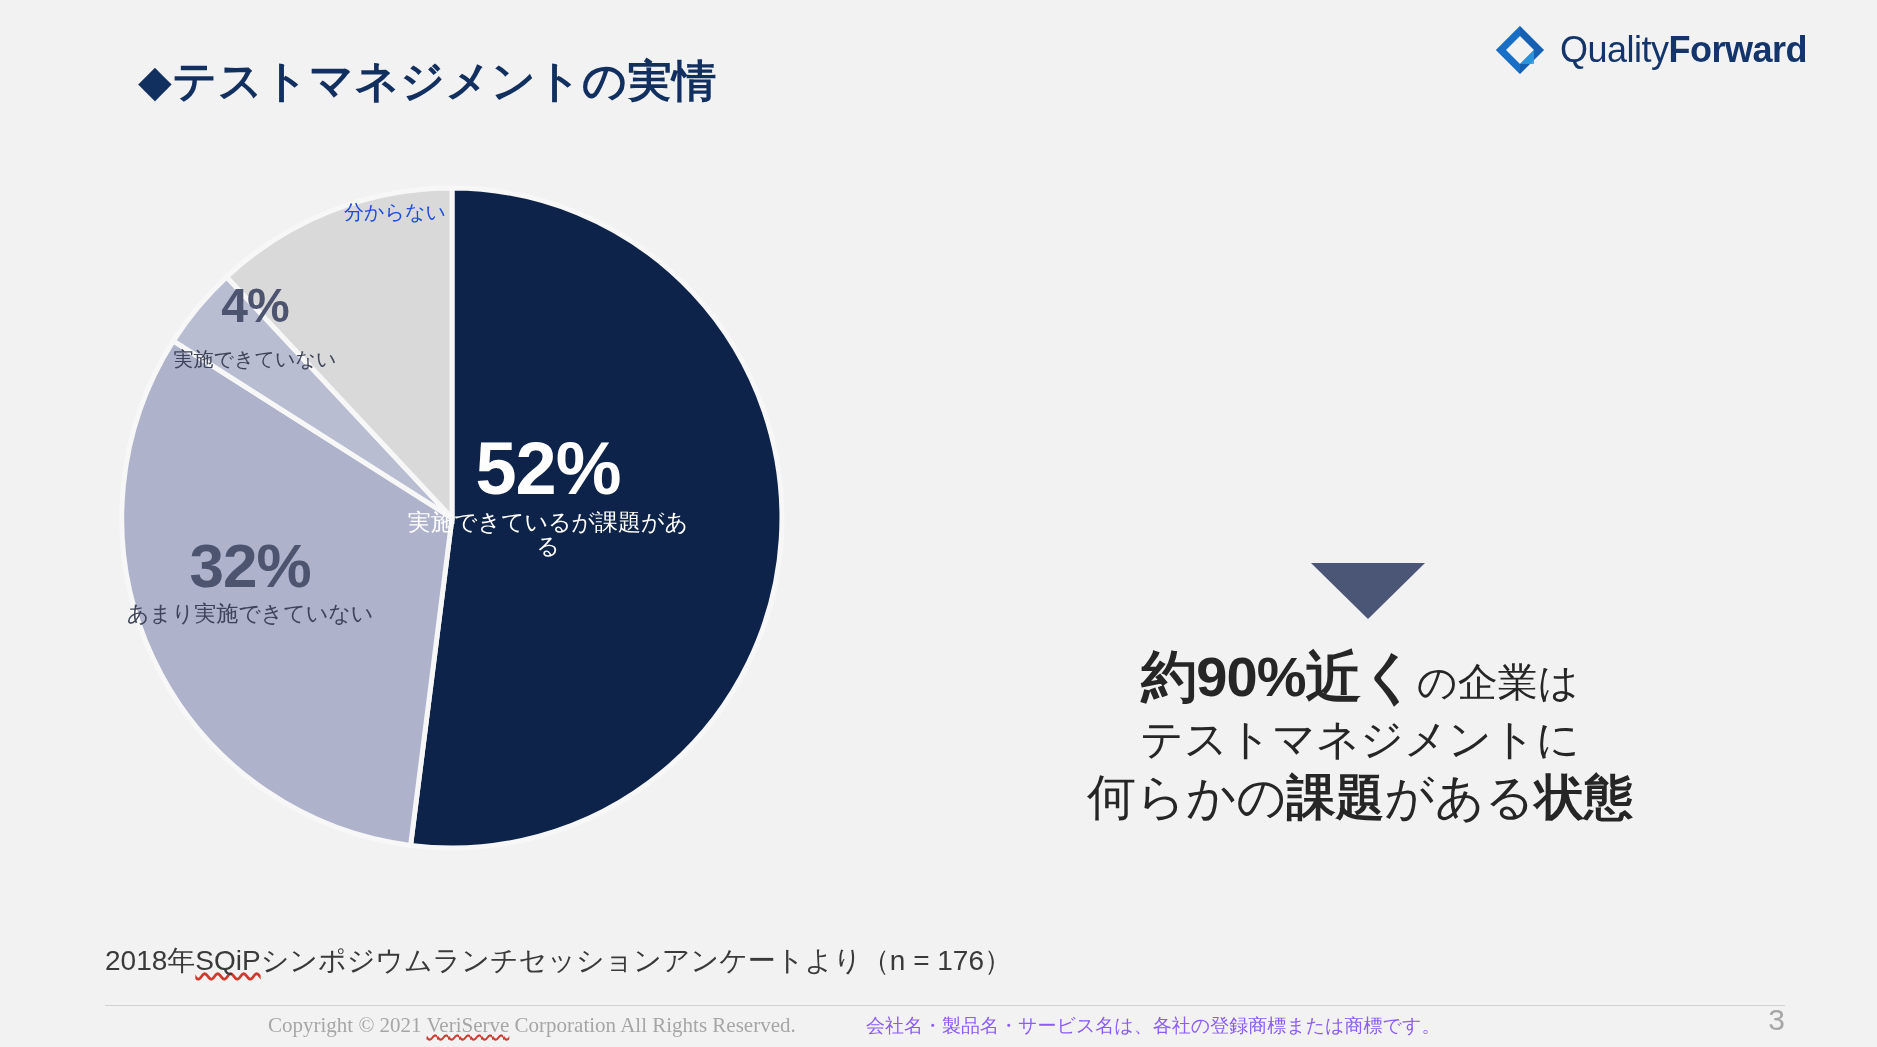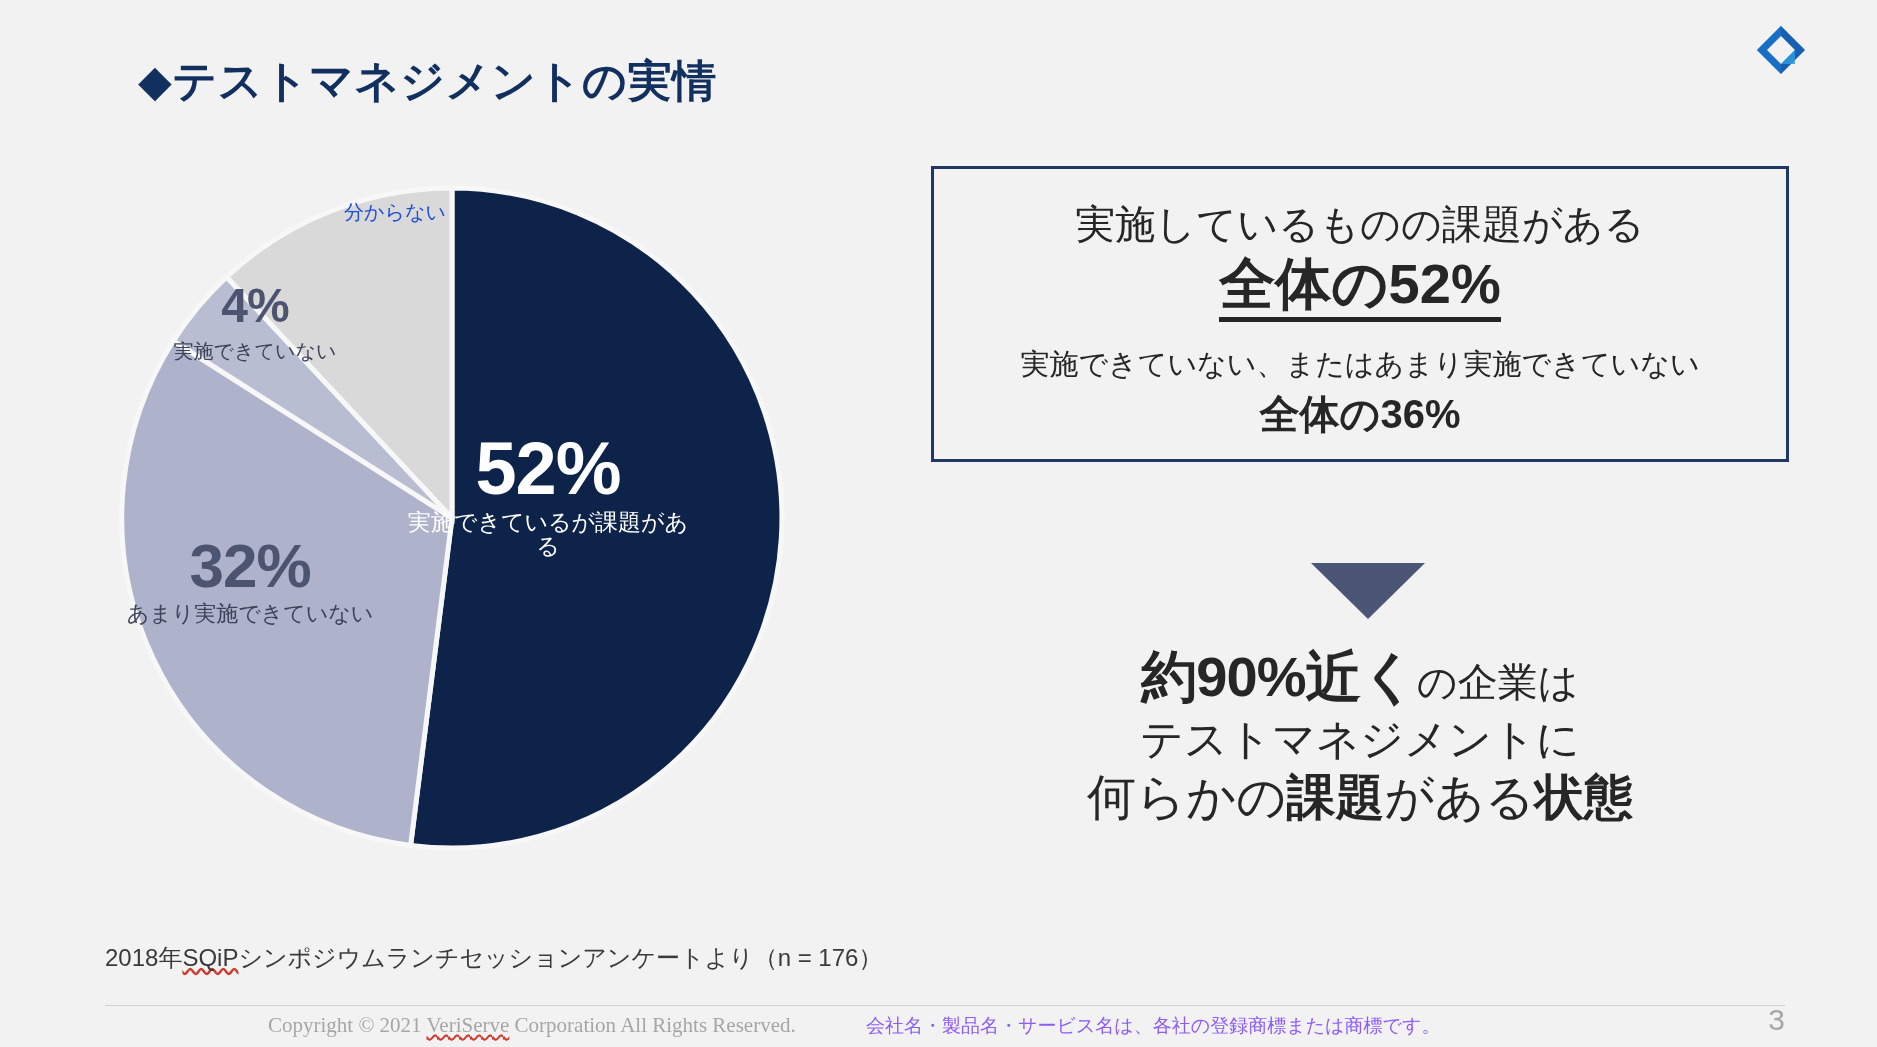--- a/index.html
+++ b/index.html
@@ -76,21 +76,21 @@
   .lbl-52 { left: 286px; top: 252px; width: 300px; color: #ffffff; }
   .lbl-52 .pct { font-size: 74px; letter-spacing: -1px; }
   .lbl-52 .cap { font-size: 23px; margin-top: 2px; }
 
   .lbl-32 { left: 8px; top: 355px; width: 260px; color: #4c5470; }
   .lbl-32 .pct { font-size: 62px; letter-spacing: -1px; }
   .lbl-32 .cap { font-size: 22px; margin-top: 4px; color: #3d4358; }
 
   .lbl-4 { left: 28px; top: 103px; width: 230px; color: #4c5470; }
   .lbl-4 .pct { font-size: 48px; letter-spacing: -1px; }
-  .lbl-4 .cap { font-size: 20px; margin-top: 10px; color: #3d4358; }
+  .lbl-4 .cap { font-size: 20px; margin-top: 18px; color: #3d4358; }
 
   .lbl-12 { left: 168px; top: 22px; width: 230px; color: #4c5470; }
   .lbl-12 .pct { font-size: 50px; font-weight: normal; letter-spacing: 0px; }
   .lbl-12 .cap { font-size: 20px; margin-top: 2px; color: #1d4ed8; }
 
   
   .callout-box {
     position: absolute;
     left: 931px;
     top: 166px;
@@ -137,21 +137,21 @@
   .cc-line1 .big { font-size: 56px; font-weight: bold; letter-spacing: -1px; }
   .cc-line2 { font-size: 43px; line-height: 1.25; margin-top: 4px; }
   .cc-line3 { font-size: 49px; line-height: 1.25; }
   .cc-line3 b { font-weight: bold; }
 
   
   .footnote {
     position: absolute;
     left: 105px;
     top: 942px;
-    font-size: 24px;
+    font-size: 28px;
     color: #3a3a3a;
     white-space: nowrap;
   }
   .misspelled {
     text-decoration: underline wavy #d03a2e;
     text-decoration-skip-ink: none;
   }
 
   
   .footer-rule {
@@ -197,20 +197,21 @@
   <div class="logo">
     <span class="logo-mark">
       <svg width="52" height="52" viewBox="0 0 52 52" aria-hidden="true">
         <polygon points="26,2 50,26 26,50 2,26" fill="#1766bb"></polygon>
         <polygon points="26,2 50,26 26,50 2,26" fill="#0e4e9c" opacity="0.25"></polygon>
         <polygon points="26,2 2,26 26,50" fill="#1e7ad4" opacity="0.55"></polygon>
         <polygon points="26,12 40,26 26,40 12,26" fill="#f2f2f2"></polygon>
         <polygon points="26,40 40,26 40,40" fill="#2f9ae0" opacity="0.85"></polygon>
       </svg>
     </span>
+    <span class="logo-text"><span class="q">Quality</span><span class="f">Forward</span></span>
   </div>
 
   <div class="pie-wrap">
     <svg class="pie-svg" width="680" height="680" viewBox="0 0 680 680" aria-hidden="true">
       <g transform="translate(340,340)">
 
         <path d="M 0 0 L 0 -330 A 330 330 0 1 1 -41.4 327.4 Z" fill="#0e2349" stroke="#f7f7f7" stroke-width="5"></path>
 
         <path d="M 0 0 L -41.4 327.4 A 330 330 0 0 1 -278.7 -177.1 Z" fill="#aeb2cb" stroke="#f7f7f7" stroke-width="5"></path>
 
@@ -233,26 +234,20 @@
     <div class="pie-label lbl-4">
       <span class="pct">4%</span>
       <span class="cap">実施できていない</span>
     </div>
 
     <div class="pie-label lbl-12">
       <span class="cap">分からない</span>
     </div>
   </div>
 
-  <div class="callout-box">
-    <div class="callout-line co-1">実施しているものの課題がある</div>
-    <div class="callout-line co-2"><span>全体の52%</span></div>
-    <div class="callout-line co-3">実施できていない、またはあまり実施できていない</div>
-    <div class="callout-line co-4">全体の36%</div>
-  </div>
 
   <div class="down-arrow"></div>
 
   <div class="conclusion">
     <div class="cc-line1"><span class="big">約90%近く</span><span>の企業は</span></div>
     <div class="cc-line2">テストマネジメントに</div>
     <div class="cc-line3"><span>何らかの</span><b>課題</b><span>がある</span><b>状態</b></div>
   </div>
 
   <div class="footnote"><span>2018年</span><span class="misspelled">SQiP</span><span>シンポジウムランチセッションアンケートより（n = 176）</span></div>

